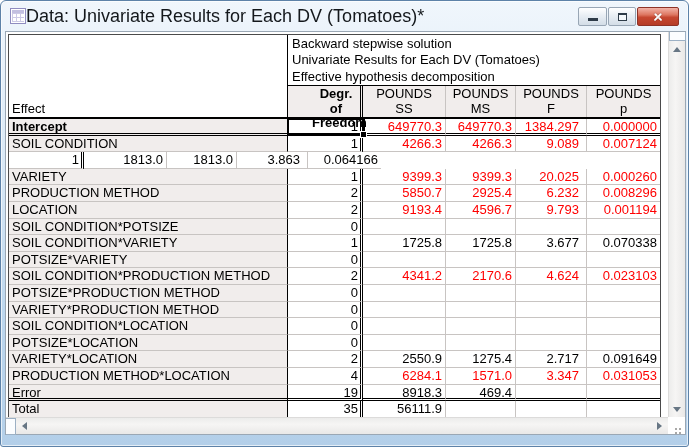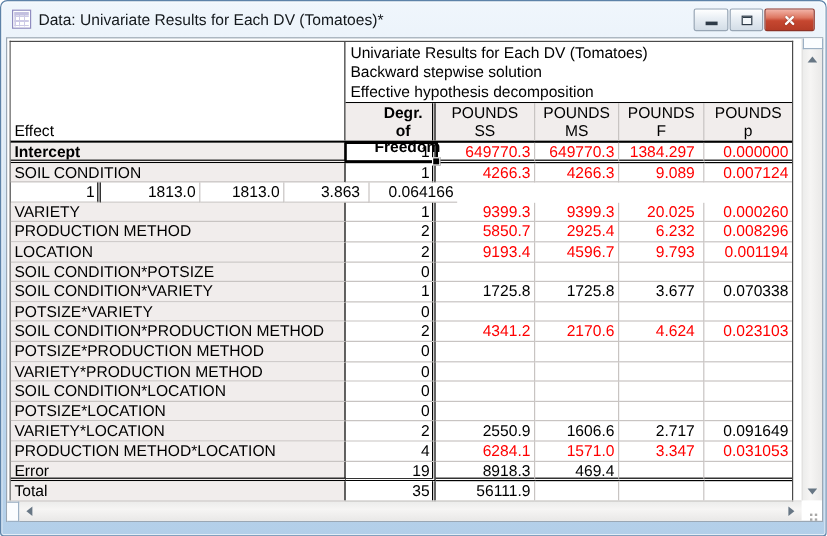--- a/index.html
+++ b/index.html
@@ -14,21 +14,21 @@
   }
   
   .titlebar { position:absolute; left:0; top:0; right:0; height:30px; display:flex; align-items:center; padding-left:9px; }
   .titleicon { width:16px; height:16px; background:#ffffff; border:1px solid #8f8cc0; position:relative; flex:0 0 auto; }
   .titleicon::before { content:''; position:absolute; inset:1px;
     background:
       linear-gradient(#c3c0e0,#c3c0e0) 0 0/12px 3px no-repeat,
       repeating-linear-gradient(90deg,#cdcae6 0 1px,transparent 1px 4px),
       repeating-linear-gradient(0deg,#cdcae6 0 1px,transparent 1px 4px);
   }
-  .titletext { margin-left:6px; font-size:13px; color:#14181c; white-space:nowrap; }
+  .titletext { margin-left:0; font-size:18px; color:#14181c; white-space:nowrap; }
   .controls { position:absolute; top:6px; right:9px; display:flex; }
   .btn { height:19px; border:1px solid #98a6b5; border-radius:2px; margin-left:1px;
          background:linear-gradient(#ffffff,#e8eef4 45%,#d3dde7); display:flex; align-items:center; justify-content:center; }
   .btn.minb { width:29px; }
   .btn.maxb { width:28px; }
   .btn.closeb { width:42px; border-color:#8e3226;
          background:linear-gradient(#f2b3a7,#dd7660 40%,#c64730 55%,#b53c27); }
   .g-min { width:10px; height:3px; background:#2e3b48; margin-top:6px; }
   .g-max { width:9px; height:8px; border:1px solid #2e3b48; box-shadow:inset 0 1px 0 #2e3b48; background:#f4f8fb; }
   .g-x { position:relative; width:12px; height:12px; }
@@ -109,22 +109,22 @@
 
   <div class="client">
 
     <div class="sheet">
       <div class="hdr">
         <div class="effect-cell">
           <span>Effect</span>
         </div>
         <div class="hdr-right">
           <div class="info">
+            <div>Backward stepwise solution</div>
             <div>Univariate Results for Each DV (Tomatoes)</div>
-            <div>Backward stepwise solution</div>
             <div>Effective hypothesis decomposition</div>
           </div>
           <div class="colheads">
             <div class="ch dfh">
               <span>Degr. of</span>
               <span>Freedom</span>
             </div>
             <div class="ch w1">
               <span>POUNDS</span>
               <span>SS</span>
@@ -254,21 +254,21 @@
               <div class="cell num c0">0</div>
               <div class="cell num c1"></div>
               <div class="cell num c2"></div>
               <div class="cell num c3"></div>
               <div class="cell num c4"></div>
             </div>
             <div class="row">
               <div class="cell label">VARIETY*LOCATION</div>
               <div class="cell num c0">2</div>
               <div class="cell num c1">2550.9</div>
-              <div class="cell num c2">1606.6</div>
+              <div class="cell num c2">1275.4</div>
               <div class="cell num c3">2.717</div>
               <div class="cell num c4">0.091649</div>
             </div>
             <div class="row">
               <div class="cell label">PRODUCTION METHOD*LOCATION</div>
               <div class="cell num c0">4</div>
               <div class="cell num c1 red">6284.1</div>
               <div class="cell num c2 red">1571.0</div>
               <div class="cell num c3 red">3.347</div>
               <div class="cell num c4 red">0.031053</div>

